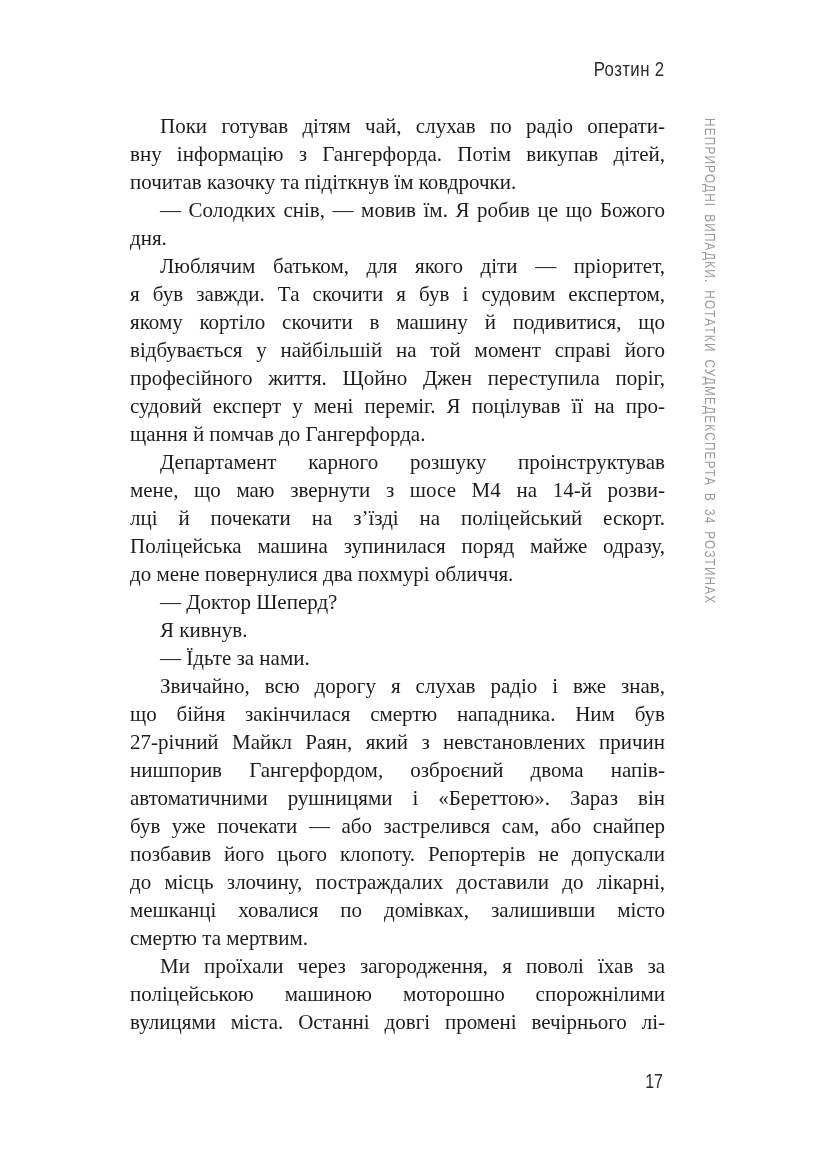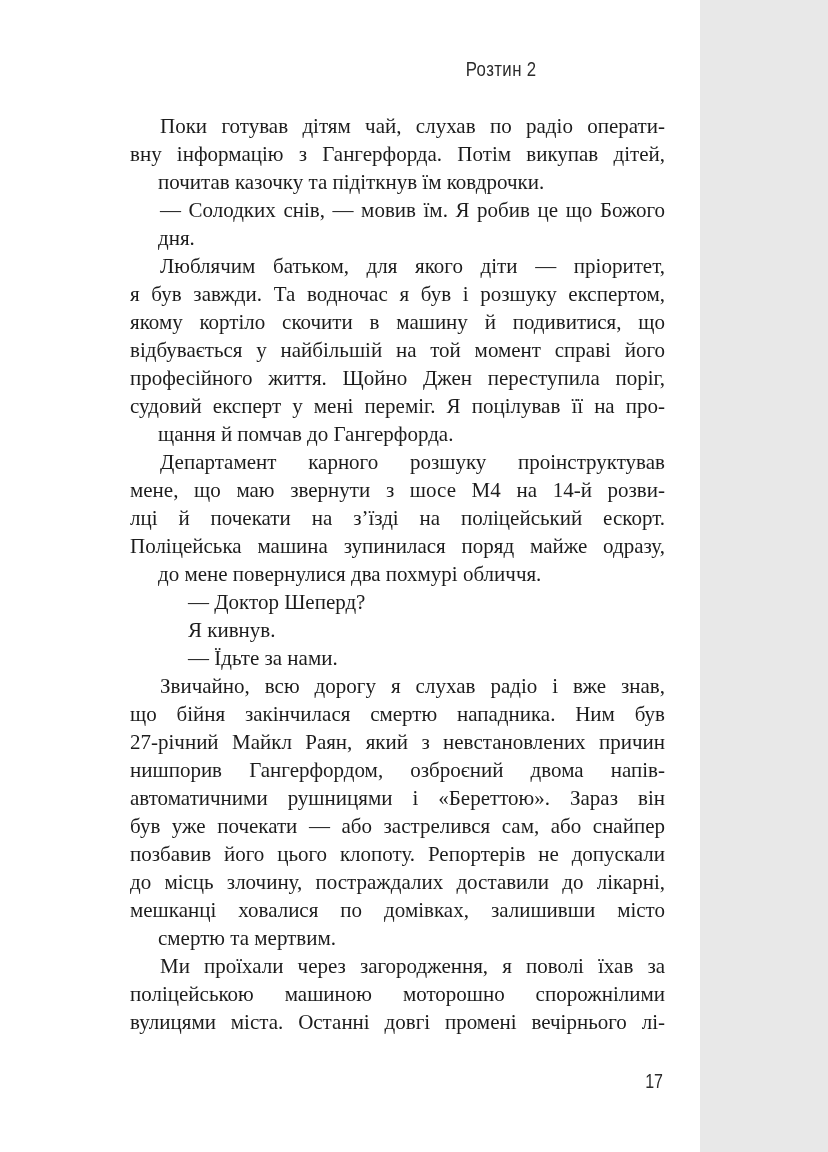--- a/index.html
+++ b/index.html
@@ -2,21 +2,21 @@
 <html><head>
 <meta charset="utf-8">
 <style>
   html, body {
     margin: 0;
     padding: 0;
     background: #e8e8e8;
   }
   .page {
     position: relative;
-    width: 700px;
+    width: 828px;
     height: 1152px;
     background: #ffffff;
     overflow: hidden;
     font-family: "Liberation Serif", "DejaVu Serif", serif;
   }
   
   .running-head {
     position: absolute;
     top: 57px;
     right: 163px;
@@ -55,21 +55,20 @@
     color: #1c1c1c;
   }
   .para { margin: 0; }
   .line {
     text-align: justify;
     text-align-last: justify;
     white-space: normal;
   }
   .line.last {
     text-align-last: left;
-    margin-left: 28px;
   }
   .line.first {
     text-indent: 30px;
   }
   
   .folio-wrap {
     position: absolute;
     left: 130px;
     top: 1070px;
     width: 535px;
@@ -99,21 +98,21 @@
         <div class="line first">Поки готував дітям чай, слухав по радіо операти-</div>
         <div class="line">вну інформацію з Гангерфорда. Потім викупав дітей,</div>
         <div class="line last">почитав казочку та підіткнув їм ковдрочки.</div>
       </div>
       <div class="para">
         <div class="line first">— Солодких снів, — мовив їм. Я робив це що Божого</div>
         <div class="line last">дня.</div>
       </div>
       <div class="para">
         <div class="line first">Люблячим батьком, для якого діти — пріоритет,</div>
-        <div class="line">я був завжди. Та водночас я був і розшуку експертом,</div>
+        <div class="line">я був завжди. Та скочити я був і судовим експертом,</div>
         <div class="line">якому кортіло скочити в машину й подивитися, що</div>
         <div class="line">відбувається у найбільшій на той момент справі його</div>
         <div class="line">професійного життя. Щойно Джен переступила поріг,</div>
         <div class="line">судовий експерт у мені переміг. Я поцілував її на про-</div>
         <div class="line last">щання й помчав до Гангерфорда.</div>
       </div>
       <div class="para">
         <div class="line first">Департамент карного розшуку проінструктував</div>
         <div class="line">мене, що маю звернути з шосе М4 на 14-й розви-</div>
         <div class="line">лці й почекати на з’їзді на поліцейський ескорт.</div>

